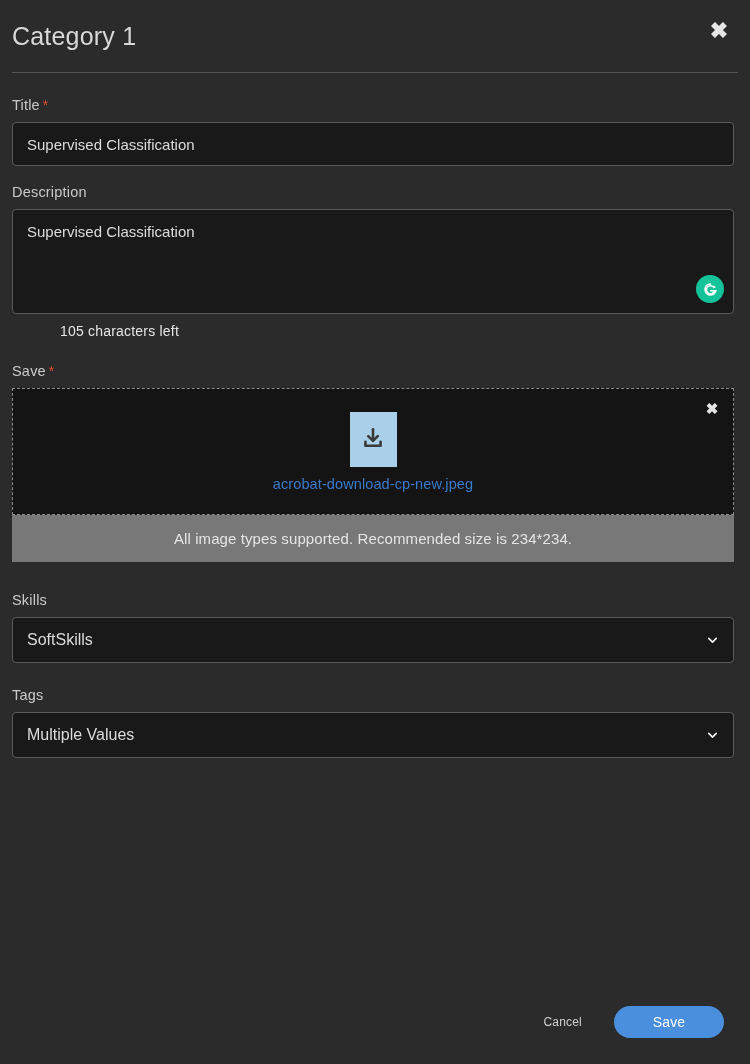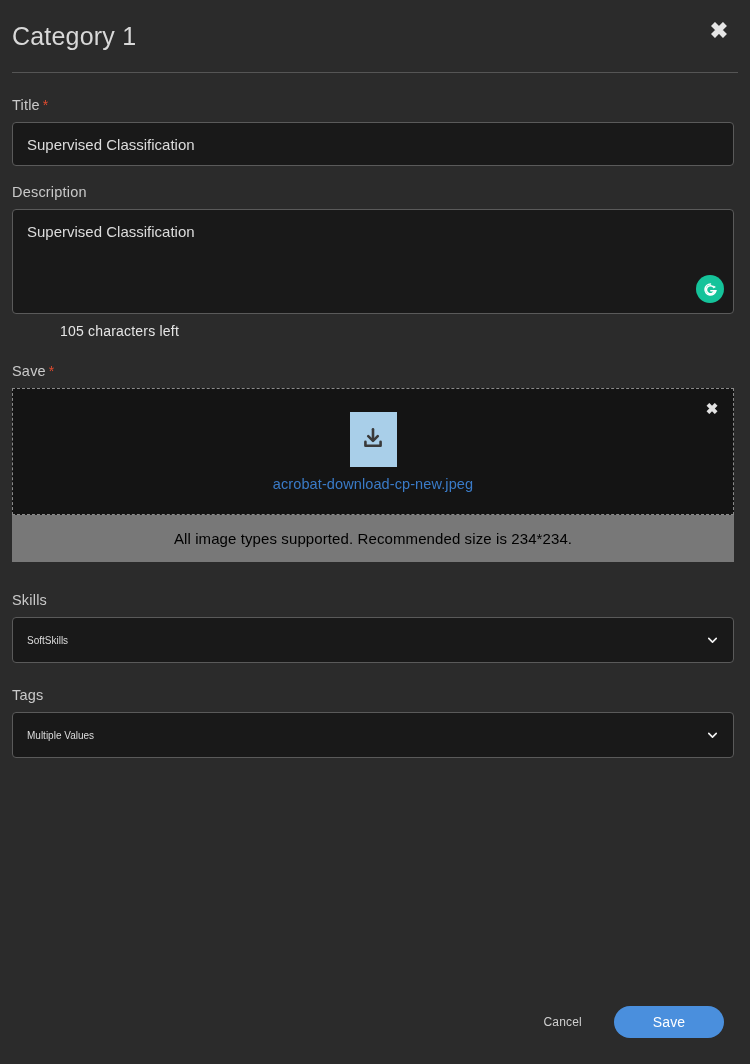--- a/index.html
+++ b/index.html
@@ -181,35 +181,35 @@
     text-decoration: none;
     cursor: pointer;
     letter-spacing: .1px;
   }
   .dz-footer {
     background: #787878;
     height: 47px;
     display: flex;
     align-items: center;
     justify-content: center;
-    color: #000000;
+    color: #e5e5e5;
     font-size: 15px;
     letter-spacing: .1px;
   }
 
   
   .select-wrap { position: relative; }
   .select-box {
     width: 100%;
     height: 46px;
     background: #191919;
     border: 1px solid #5a5a5a;
     border-radius: 4px;
     color: #dcdcdc;
-    font-size: 10px;
+    font-size: 16px;
     padding: 0 40px 0 14px;
     display: flex;
     align-items: center;
     cursor: pointer;
     font-family: "Liberation Sans", sans-serif;
   }
   .chevron {
     position: absolute;
     right: 14px;
     top: 50%;

